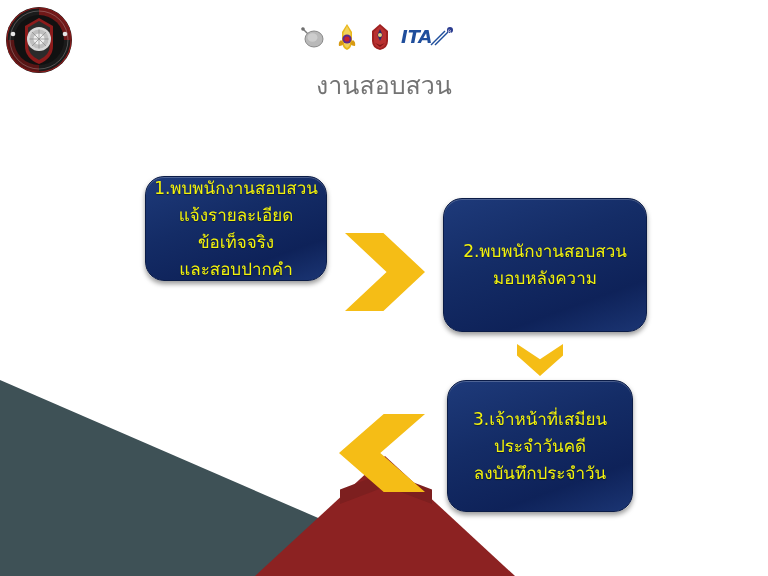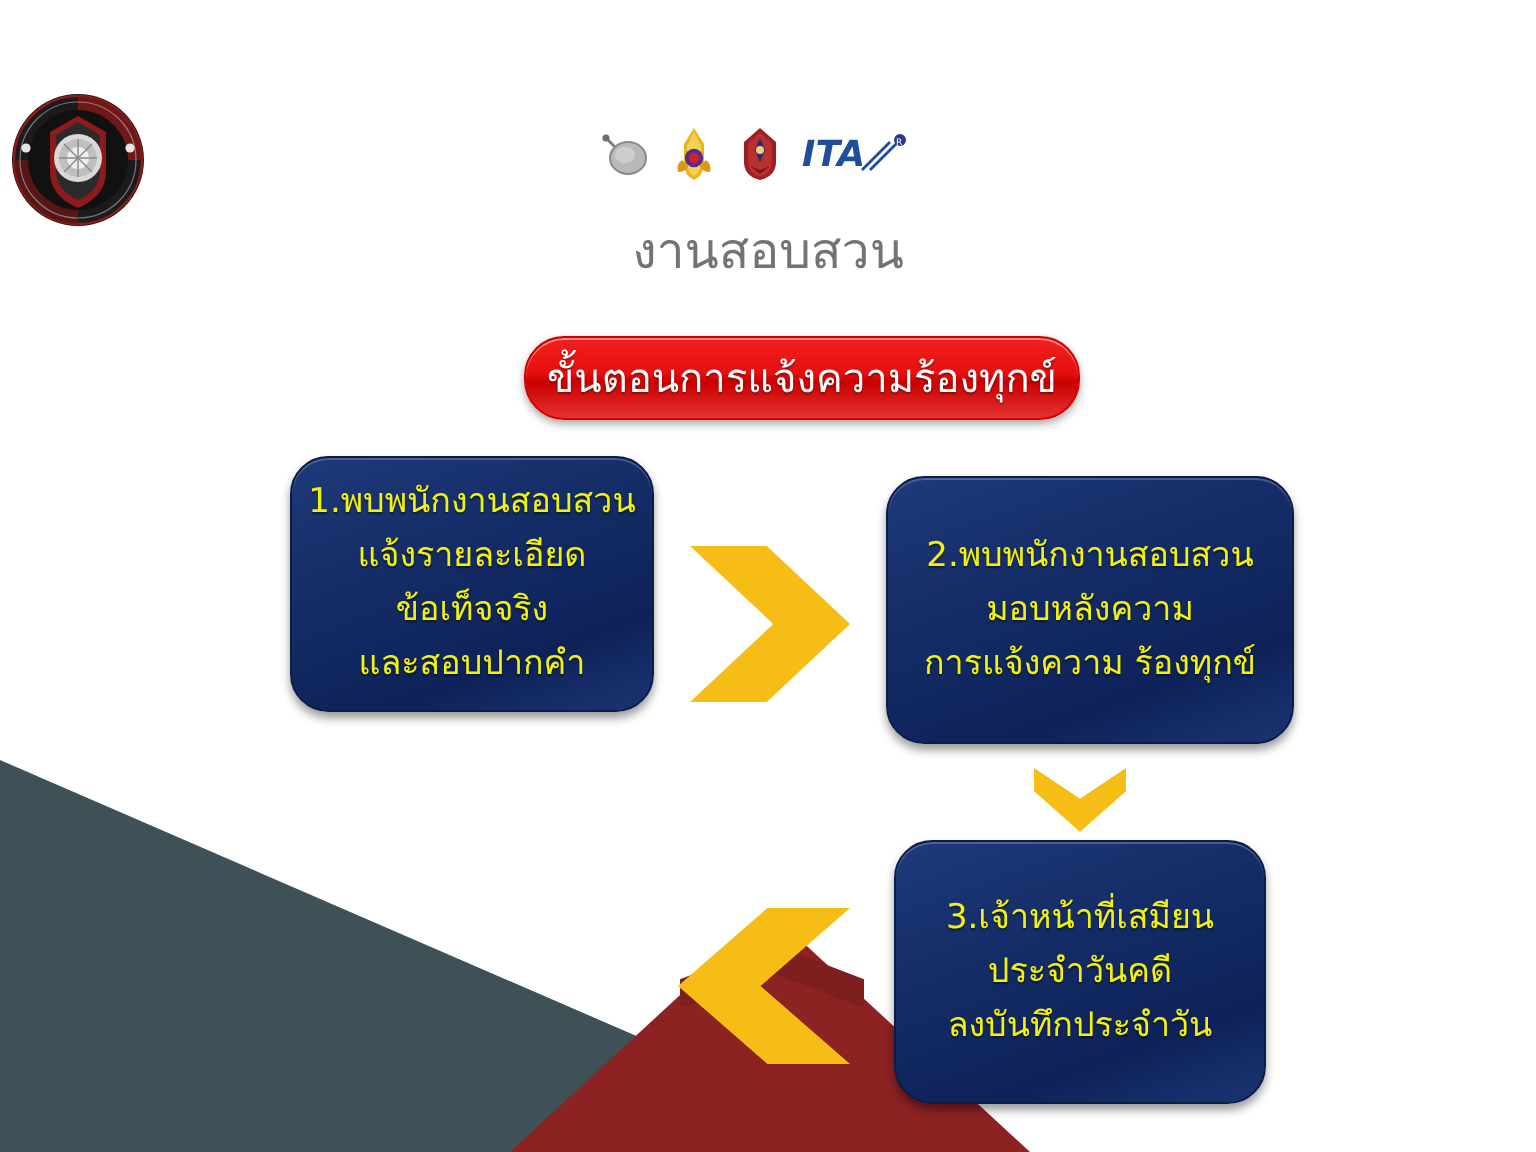--- a/index.html
+++ b/index.html
@@ -2,21 +2,21 @@
 <html><head>
 <meta charset="utf-8">
 <style>
   html,body{margin:0;padding:0;}
   body{
     width:768px;height:576px;overflow:hidden;
     background:#ffffff;
     font-family:"DejaVu Sans","Liberation Sans",sans-serif;
     position:relative;
   }
-  .slide{position:absolute;inset:0;background:#ffffff;overflow:hidden;margin-top:40px;}
+  .slide{position:absolute;inset:0;background:#ffffff;overflow:hidden;}
 
   
   .corner-triangle{
     position:absolute;left:0;bottom:0;width:452px;height:196px;
     background:#3e5156;
     clip-path:polygon(0 0, 100% 100%, 0 100%);
     z-index:1;
   }
   .red-mountain{
     position:absolute;left:255px;bottom:0;width:260px;height:120px;
@@ -72,21 +72,21 @@
     border:1px solid #0b1c47;
     box-shadow:0 3px 5px rgba(0,0,0,.40), inset 0 1px 0 rgba(255,255,255,.22);
     display:flex;flex-direction:column;align-items:center;justify-content:center;
     text-align:center;padding:4px 8px;box-sizing:border-box;
   }
   .pbox .ln{
     color:#f2f20c;font-size:17px;line-height:27px;font-weight:400;
     white-space:nowrap;
     text-shadow:0 1px 1px rgba(0,0,0,.45);
   }
-  #box1{left:145px;top:188px;width:182px;height:128px;}
+  #box1{left:145px;top:176px;width:182px;height:105px;}
   #box2{left:443px;top:198px;width:204px;height:134px;}
   #box3{left:447px;top:380px;width:186px;height:132px;align-items:center;}
   #box4{left:137px;top:388px;width:194px;height:132px;}
 
   
   .arrow{position:absolute;z-index:4;}
   #arrow-right{
     left:345px;top:233px;width:80px;height:78px;
     background:#f5bd16;
     clip-path:polygon(0 0, 48% 0, 100% 50%, 48% 100%, 0 100%, 52% 50%);
@@ -174,39 +174,35 @@
           <line x1="34" y1="20" x2="48" y2="6"></line>
         </g>
         <circle cx="49" cy="5" r="3" fill="#2a3b8f"></circle>
         <text x="47" y="7.5" font-family="DejaVu Sans, sans-serif" font-size="4.5" fill="#fff">R</text>
       </svg>
     </span>
   </div>
 
   <div class="page-title">งานสอบสวน</div>
 
-  <div class="red-banner">
-    <span>ขั้นตอนการแจ้งความร้องทุกข์</span>
-  </div>
 
   <div class="arrow" id="arrow-right"></div>
   <div class="arrow" id="arrow-down"></div>
   <div class="arrow" id="arrow-left"></div>
 
   <div class="pbox" id="box1">
     <div class="ln">1.พบพนักงานสอบสวน</div>
     <div class="ln">แจ้งรายละเอียด</div>
     <div class="ln">ข้อเท็จจริง</div>
     <div class="ln">และสอบปากคำ</div>
   </div>
 
   <div class="pbox" id="box2">
     <div class="ln">2.พบพนักงานสอบสวน</div>
     <div class="ln">มอบหลังความ</div>
-    <div class="ln">การแจ้งความ ร้องทุกข์</div>
   </div>
 
   <div class="pbox" id="box3">
     <div class="ln">3.เจ้าหน้าที่เสมียน</div>
     <div class="ln">ประจำวันคดี</div>
     <div class="ln">ลงบันทึกประจำวัน</div>
   </div>
 
 
 </div>

